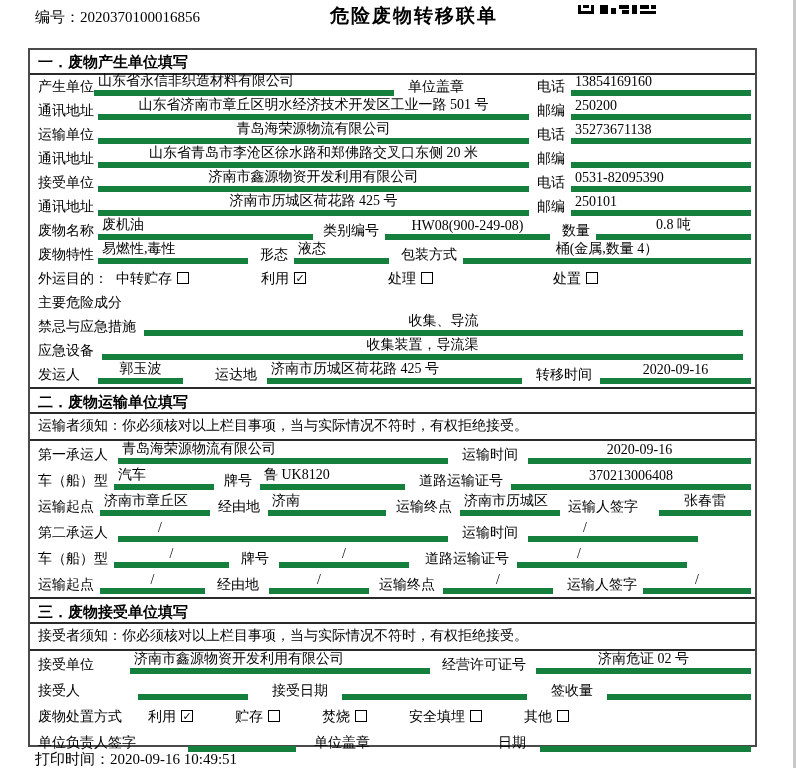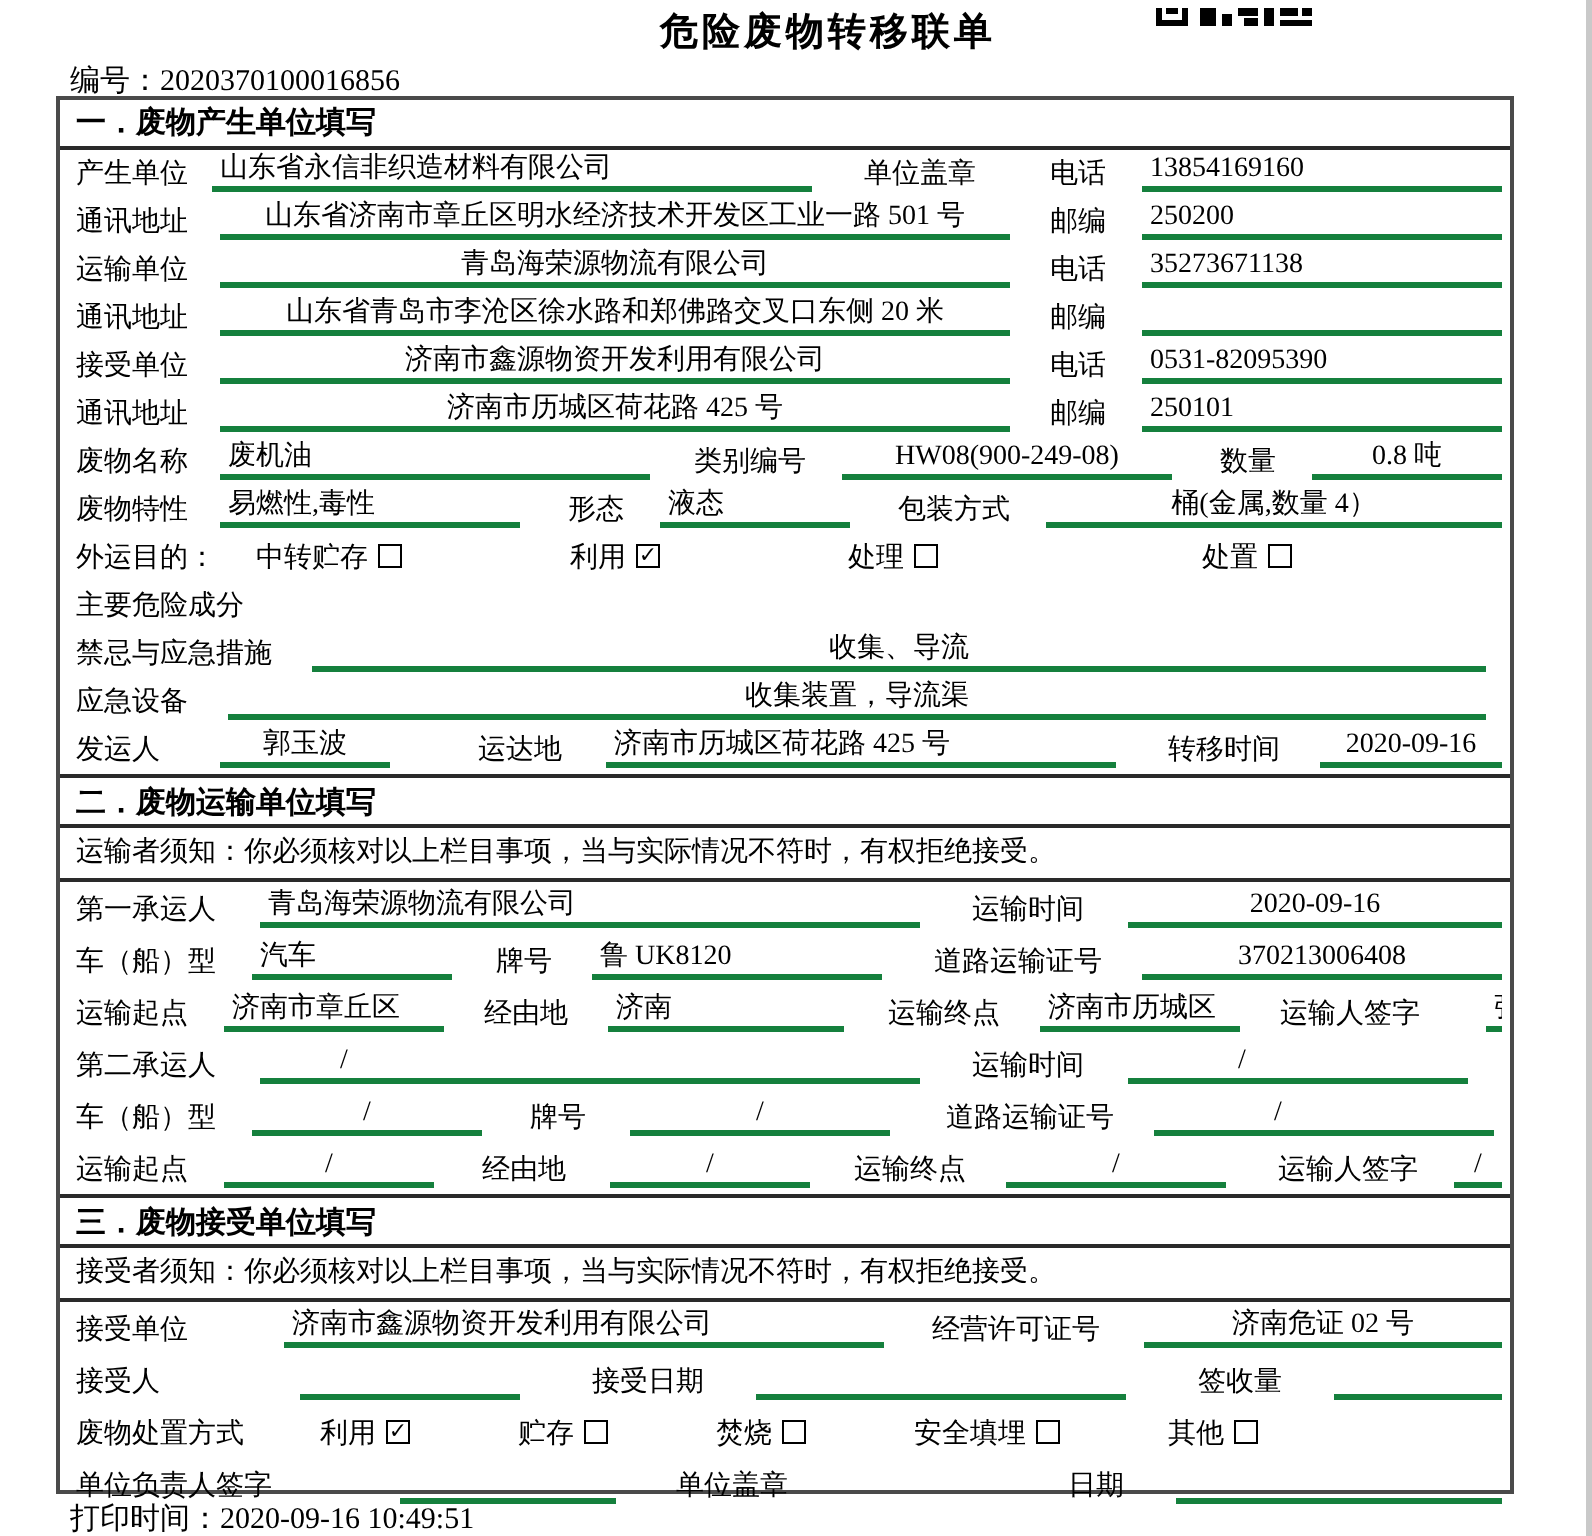--- a/index.html
+++ b/index.html
@@ -3,46 +3,46 @@
 <meta charset="utf-8">
 <style>
   * { box-sizing: border-box; }
   html,body { margin:0; padding:0; }
   body {
     width:796px; height:768px; background:#ffffff; color:#000;
     font-family:"Liberation Serif","DejaVu Serif",serif;
     position:relative; overflow:hidden;
   }
   .right-edge { position:absolute; top:0; right:0; width:3px; height:768px; background:#c9c9c9; }
-  .doc-no { position:absolute; left:35px; top:31px; font-size:15px; white-space:nowrap;text-align:right; }
+  .doc-no { position:absolute; left:35px; top:8px; font-size:15px; white-space:nowrap;text-align:right; }
   .doc-title { position:absolute; left:330px; top:3px; font-size:19px; font-weight:bold; letter-spacing:2px; white-space:nowrap; }
   .qr-frag { position:absolute; left:578px; top:0; width:78px; height:9px; }
   .print-line { position:absolute; left:35px; top:750px; font-size:15px; white-space:nowrap; }
 
   .form-table {
     position:absolute; left:28px; top:48px; width:729px; height:699px;
     border:2px solid #4a4a4a; background:#fff;
   }
   .sec-h {
     font-weight:bold; font-size:15px; padding:2px 0 1px 8px;
     border-bottom:2px solid #2a2a2a; height:25px; line-height:20px;
   }
   .sec-h.mid { border-top:2px solid #2a2a2a; height:27px; line-height:23px; }
   .notice-row {
     font-size:14px; padding:3px 8px 0 8px; height:27px;
     border-bottom:2px solid #2a2a2a; white-space:nowrap;
   }
   .row {
     display:flex; align-items:flex-end; font-size:14px;
-    padding:0 4px 3px 8px; white-space:nowrap; height:24px;gap:12px;
+    padding:0 4px 3px 8px; white-space:nowrap; height:24px;
   }
   .sect2 .row, .sect3 .row { height:26px; }
   .lbl { flex:none; }
   .u {
-    border-bottom:3px solid #15803d; padding:0 4px; min-height:18px;
+    border-bottom:6px solid #15803d; padding:0 4px; min-height:18px;
     overflow:hidden; flex:none;
   }
   .u.grow { flex:1 1 auto;text-align:center; }
   .u.c { text-align:center; }
   .opt { display:inline-flex; align-items:center; }
   .cb {
     display:inline-flex; width:12px; height:12px; border:1.5px solid #000;
     align-items:center; justify-content:center; font-size:11px; line-height:1;
     margin-left:5px; margin-bottom:2px;
   }

